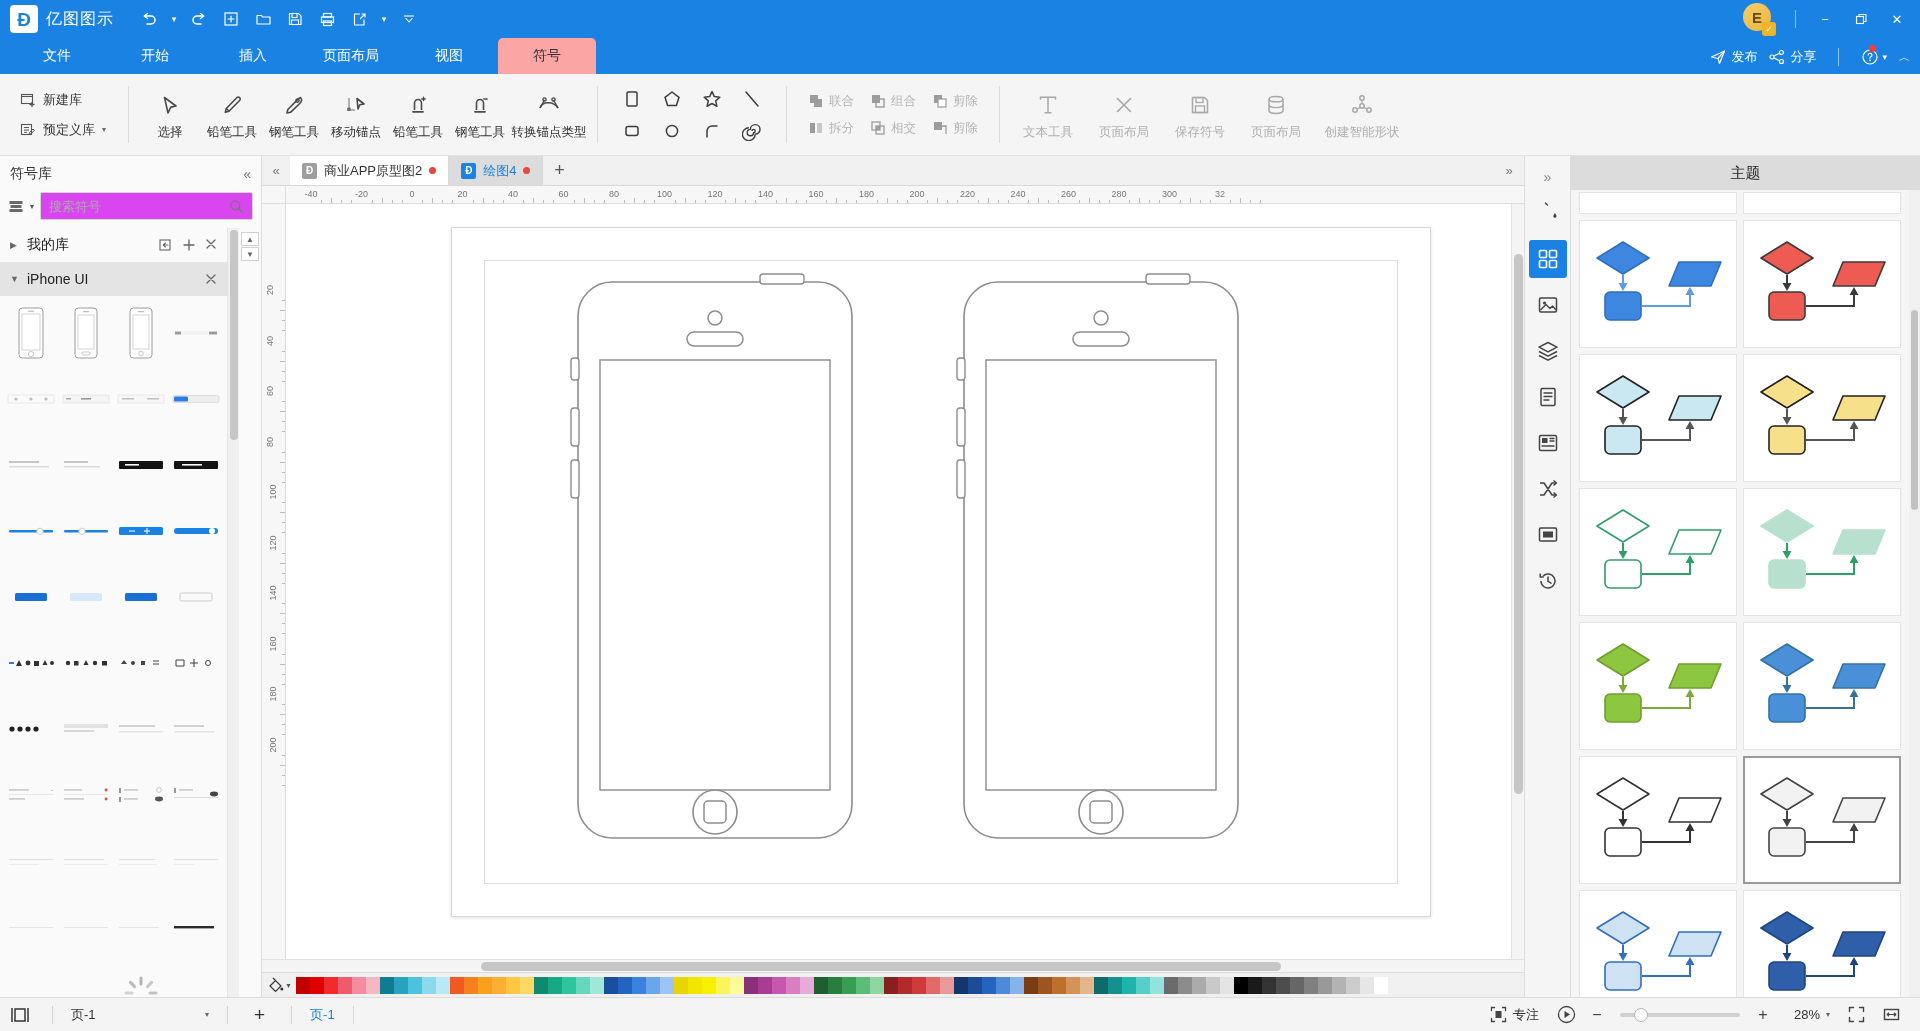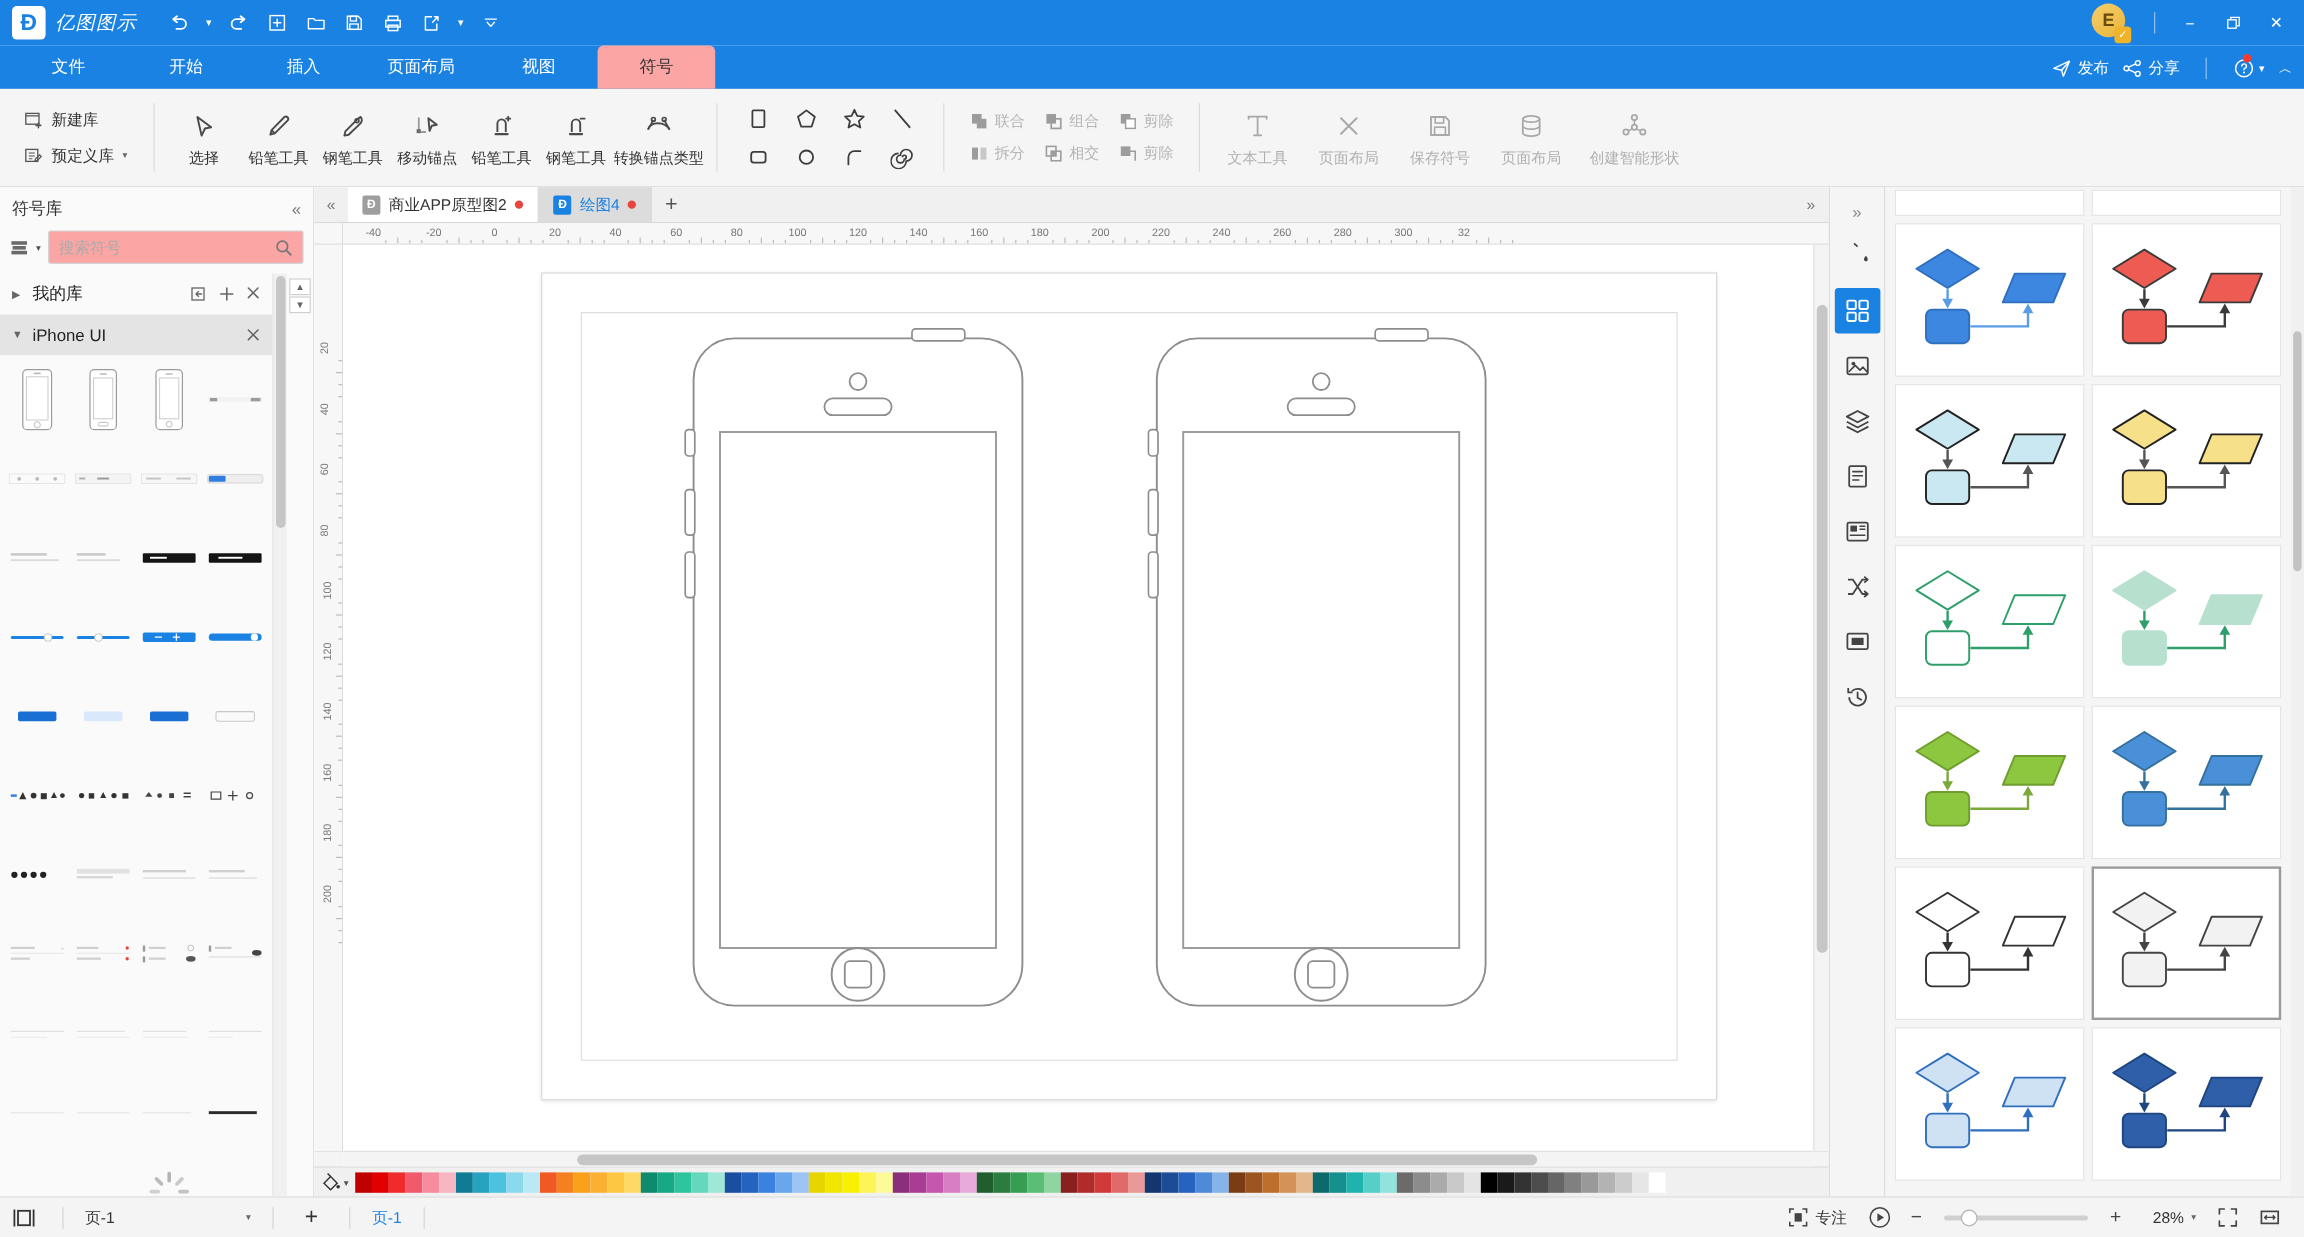--- a/index.html
+++ b/index.html
@@ -17,21 +17,21 @@
   
   .titlebar {
     height:38px; background:#1a82e2; display:flex; align-items:center;
     padding:0 6px 0 10px; color:#fff; position:relative; flex:0 0 38px;
   }
   .logo-box {
     width:28px; height:28px; background:#fff; border-radius:4px;
     display:flex; align-items:center; justify-content:center; margin-right:8px;
   }
   .logo-glyph { color:#1a82e2; font-size:19px; font-weight:bold; line-height:1; }
-  .app-name { font-size:16px; letter-spacing:1px; margin-right:20px; white-space:nowrap;font-style:italic; }
+  .app-name { font-size:16px; letter-spacing:1px; margin-right:20px; white-space:nowrap; }
   .qat { display:flex; align-items:center; gap:2px; }
   .qat-btn {
     width:30px; height:28px; display:flex; align-items:center; justify-content:center;
     border-radius:3px; cursor:pointer; font-size:16px; line-height:1;
   }
   .qat-btn.narrow { width:16px; font-size:9px; }
   .tb-right { margin-left:auto; display:flex; align-items:center; gap:2px; }
   .avatar-wrap { position:relative; width:32px; height:32px; margin-right:8px; }
   .avatar {
     width:28px; height:28px; border-radius:50%;
@@ -104,21 +104,21 @@
 
   
   .leftpanel { width:262px; background:#fafafa; border-right:1px solid #dcdcdc; display:flex; flex-direction:column; flex:0 0 262px; }
   .lp-head { height:36px; display:flex; align-items:center; padding:0 10px; font-size:14px; color:#333; }
   .lp-collapse { margin-left:auto; cursor:pointer; color:#777; font-size:14px; }
   .lp-search { display:flex; align-items:center; padding:0 8px 8px 8px; gap:6px; }
   .lp-libicon {
     display:flex; align-items:center; gap:2px; cursor:pointer; color:#555; font-size:14px;
   }
   .searchbox {
-    flex:1; height:28px; border:1px solid #d4d4d4; background:#fca5a5; display:flex;
+    flex:1; height:28px; border:1px solid #d4d4d4; background:#d946ef; display:flex;
     align-items:center; padding:0 8px; border-radius:2px;
   }
   .searchbox input { border:none; outline:none; flex:1; font-size:13px; font-family:inherit; color:#333; background:transparent; }
   .searchbox input::placeholder { color:#aaa; }
   .lp-scrollwrap { flex:1; display:flex; min-height:0; }
   .lp-list { flex:1; overflow:hidden; position:relative; }
   .lp-scrollbar { width:12px; background:#f0f0f0; border-left:1px solid #e4e4e4; position:relative; }
   .lp-thumb { position:absolute; left:2px; width:8px; top:2px; height:210px; background:#c6c6c6; border-radius:4px; }
   .lp-spin { width:22px; flex:0 0 22px; display:flex; flex-direction:column; align-items:center; padding-top:4px; gap:1px; }
   .spin-btn { width:18px; height:14px; border:1px solid #d0d0d0; background:#fff; font-size:8px; display:flex; align-items:center; justify-content:center; cursor:pointer; color:#666; }
@@ -1317,20 +1317,21 @@
       <div class="rail-btn">
         <svg width="22" height="22" viewBox="0 0 22 22">
             <path d="M4 11a7 7 0 1 0 2.2-5.1" fill="none" stroke="#444" stroke-width="1.5"></path>
             <path d="M3.2 3.4v3.6h3.6" fill="none" stroke="#444" stroke-width="1.5" stroke-linejoin="round"></path>
             <path d="M11 7v4.4l3 1.8" fill="none" stroke="#444" stroke-width="1.5" stroke-linecap="round"></path>
           </svg>
       </div>
     </div>
 
     <div class="themepanel">
+      <div class="theme-title">主题</div>
       <div class="theme-scrollwrap">
         <div class="theme-grid" id="themegrid">
             <div class="theme-card partial"></div>
             <div class="theme-card partial"></div>
             <div class="theme-card">
               <svg width="150" height="100" viewBox="0 0 150 100">
                 <path d="M40 8 66 24 40 40 14 24z" fill="#3d87e0" stroke="#2f6fbd" stroke-width="1.6" stroke-linejoin="round"></path>
                 <rect x="22" y="58" width="36" height="28" rx="5" fill="#3d87e0" stroke="#2f6fbd" stroke-width="1.6"></rect>
                 <path d="M96 28h42l-10 24H86z" fill="#3d87e0" stroke="#2f6fbd" stroke-width="1.6" stroke-linejoin="round"></path>
                 <path d="M40 41v11" stroke="#5b9ce6" stroke-width="2"></path>

